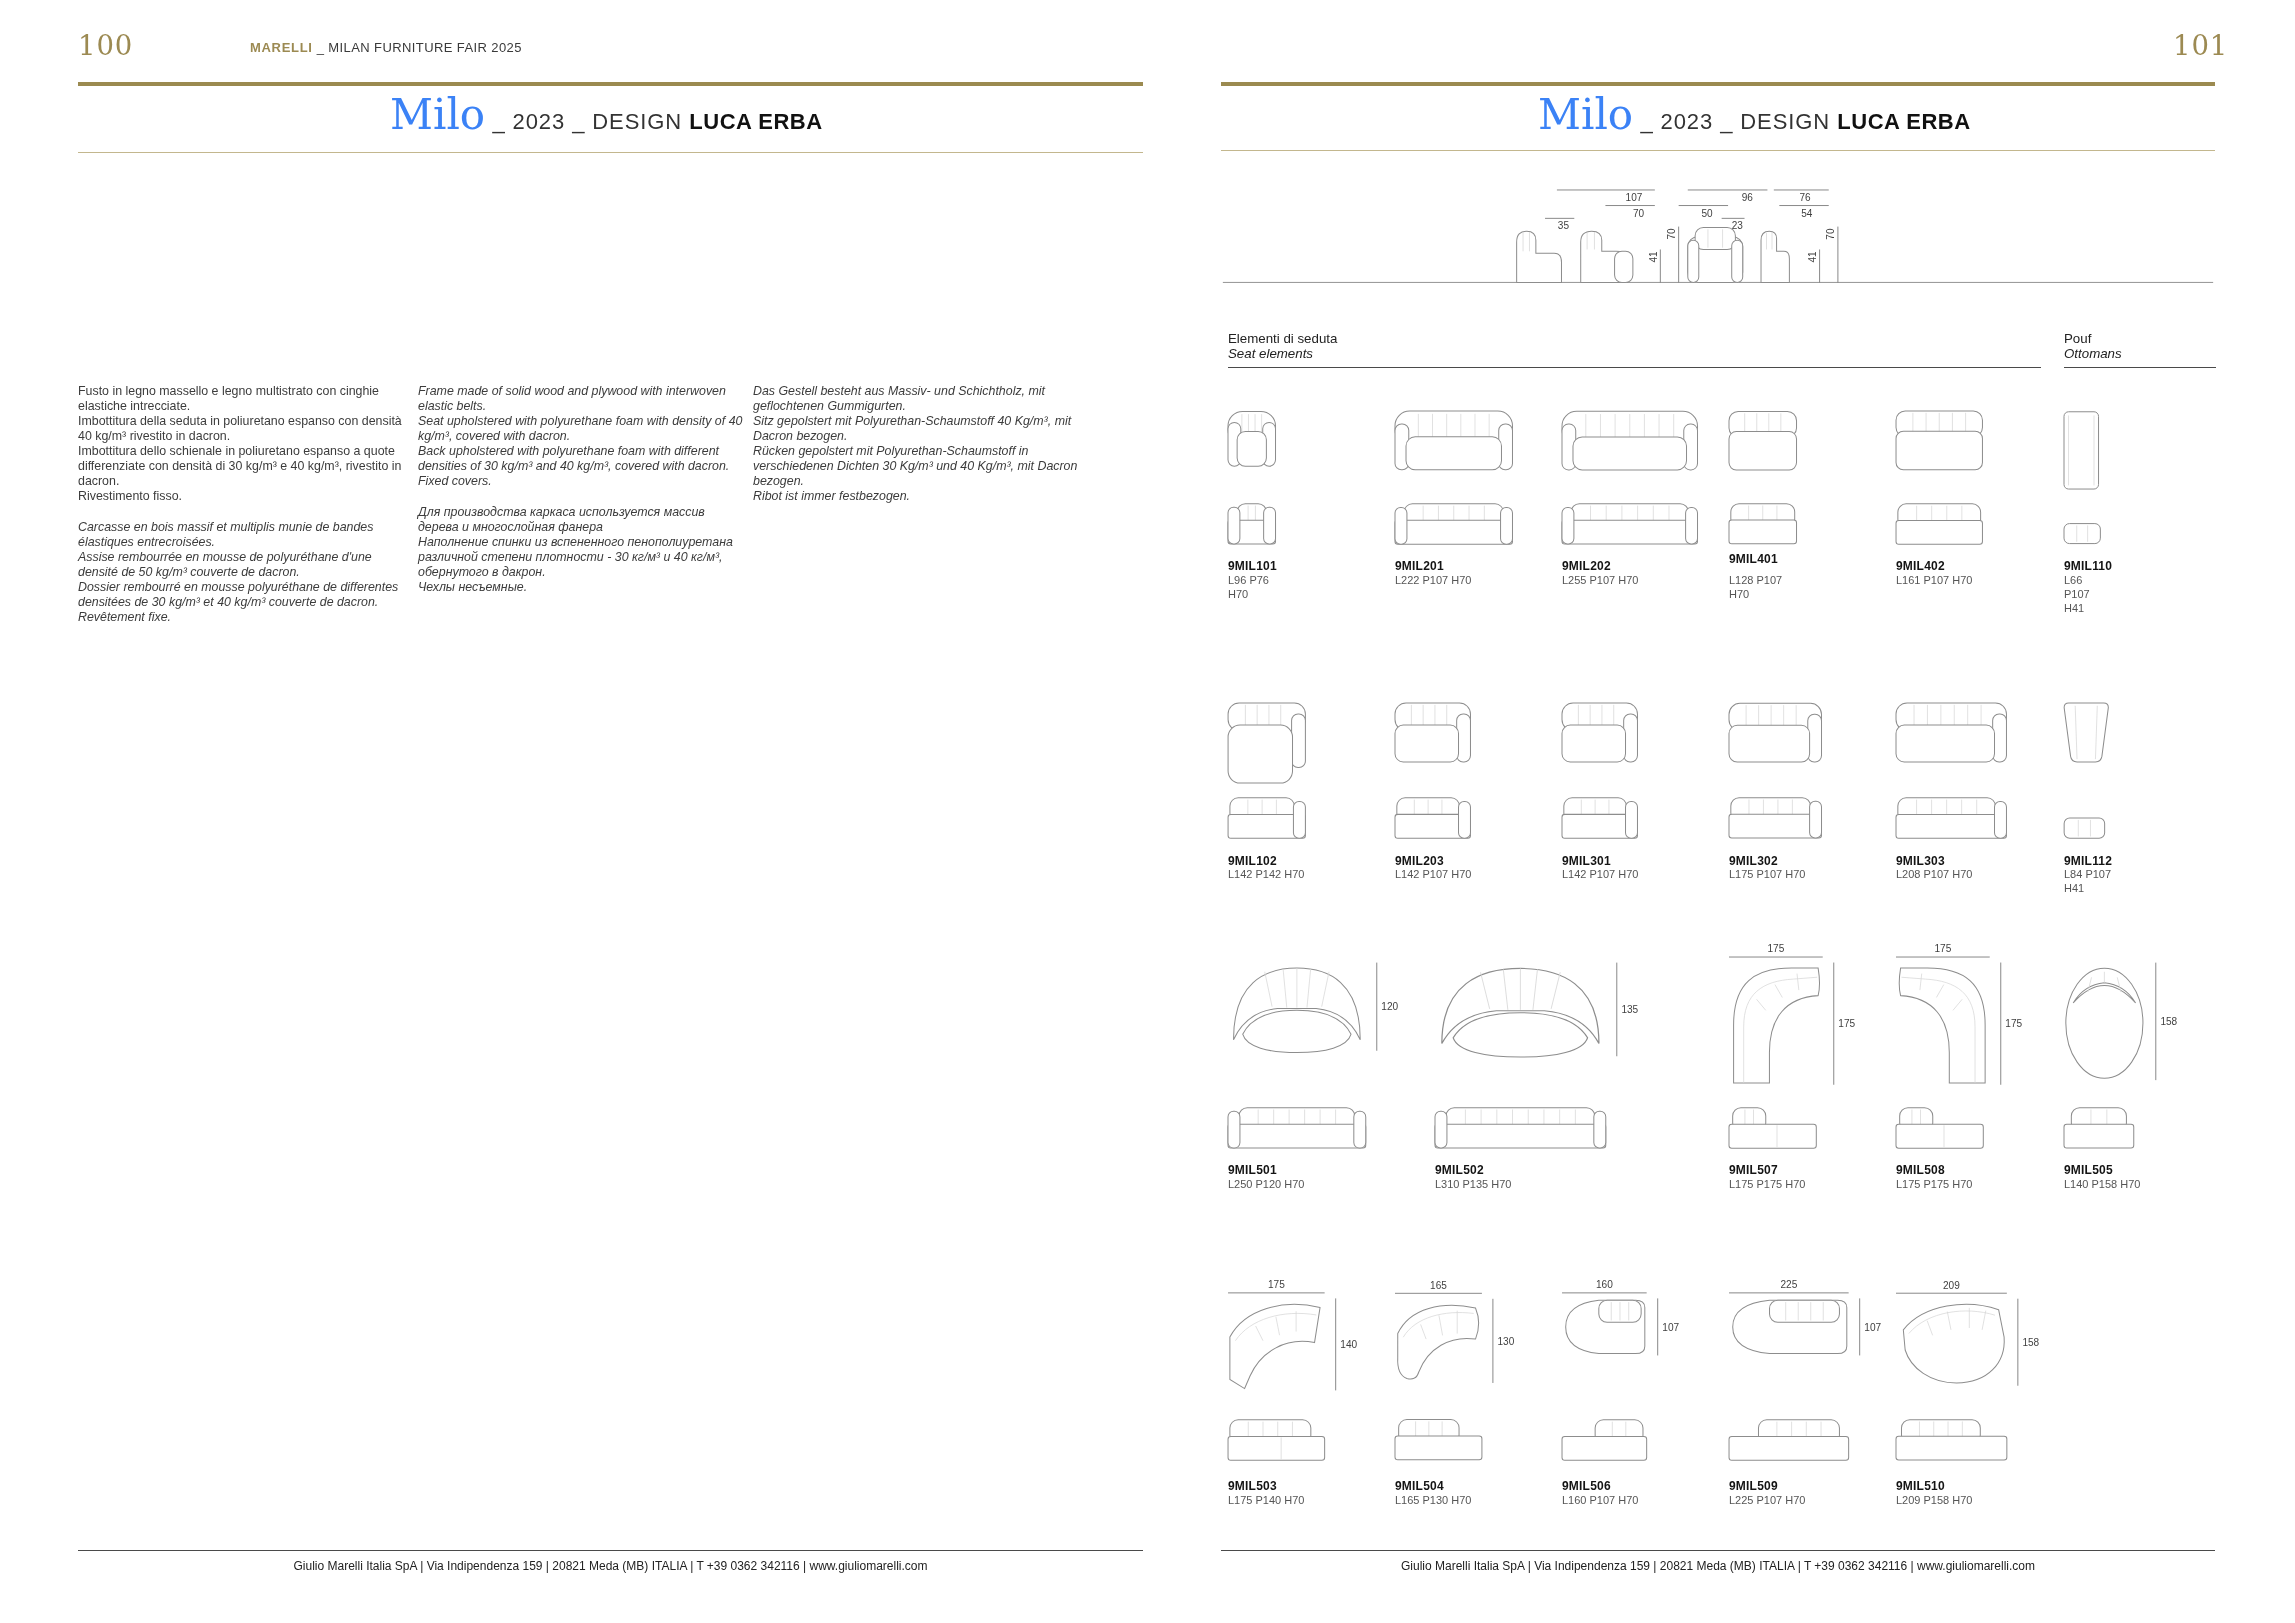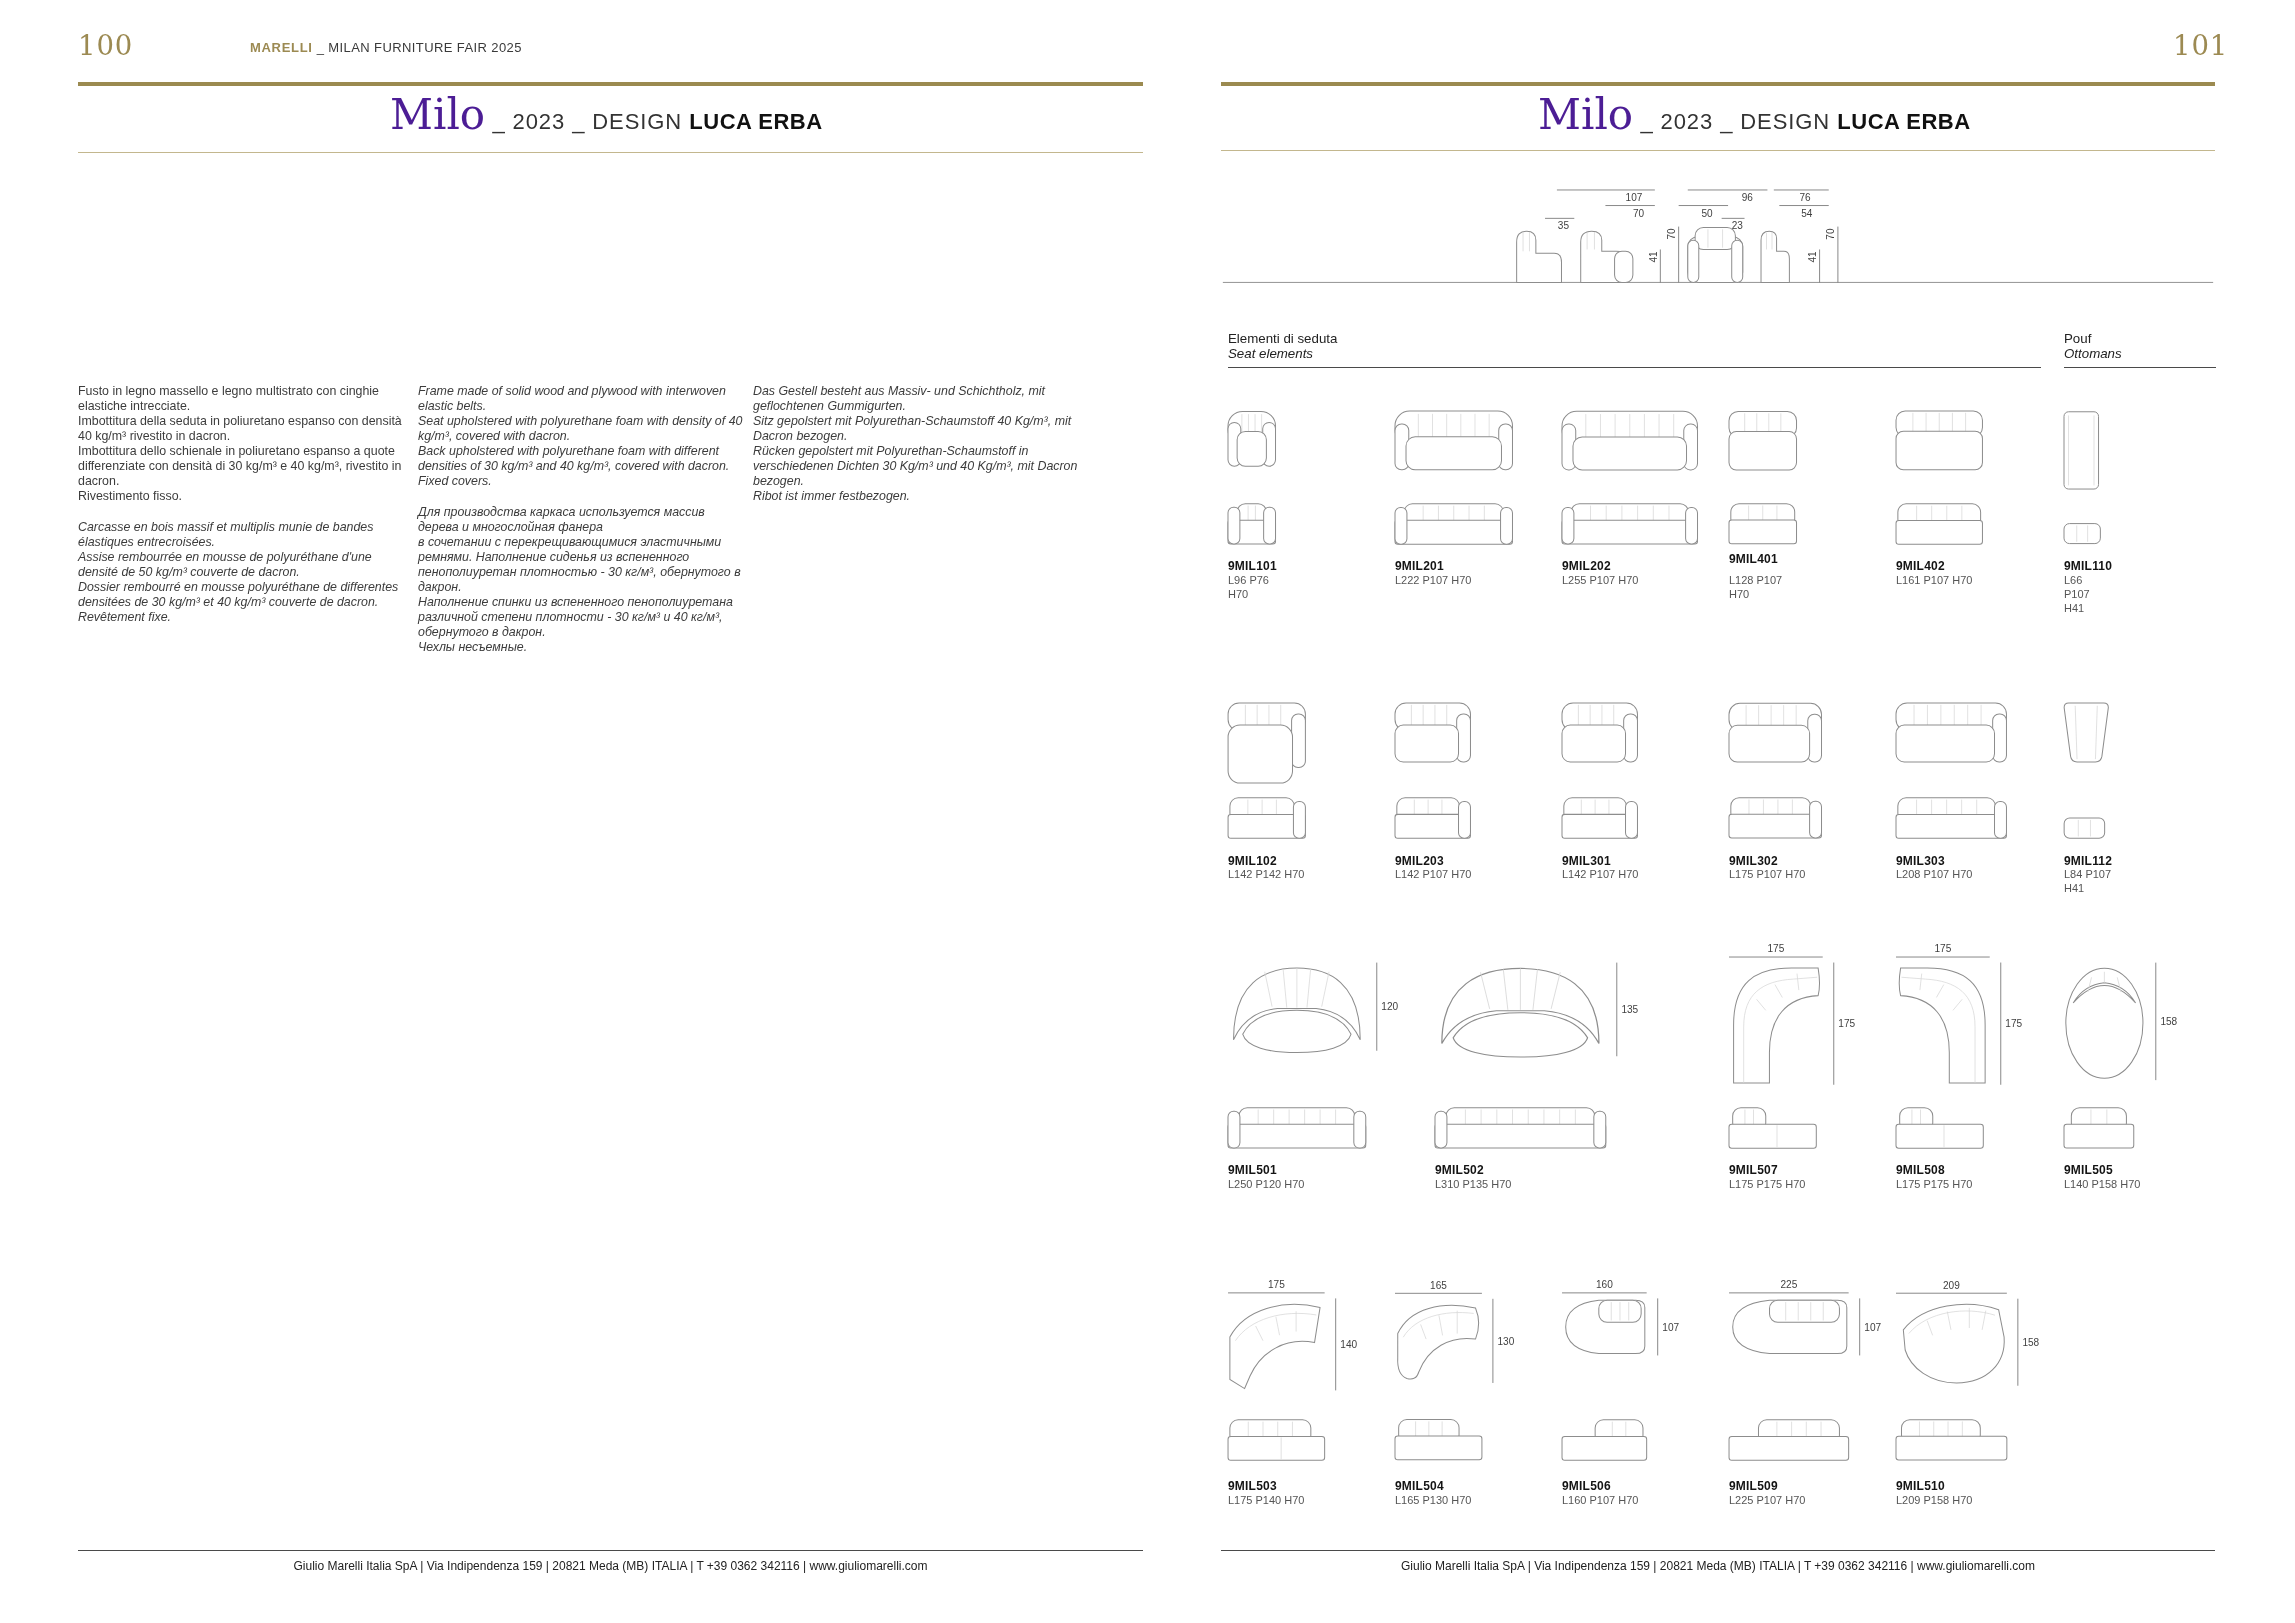--- a/index.html
+++ b/index.html
@@ -5,21 +5,21 @@
   html,body{margin:0;padding:0;background:#ffffff;width:2296px;height:1624px;
     font-family:"Liberation Sans",sans-serif;color:#3c3c3c;position:relative;overflow:hidden;}
   .abs{position:absolute;}
   .page-num{font-family:"DejaVu Serif",serif;color:#9c8a52;font-size:27.5px;letter-spacing:0.9px;}
   .gold-rule{background:#9b8a50;height:3.7px;}
   .thin-rule{background:#c3b78e;height:0.9px;}
   .dark-rule{background:#4a4a4a;height:0.9px;}
   .brand-line{font-size:13px;letter-spacing:0.4px;color:#3a3a3a;white-space:nowrap;}
   .brand-line .brand{color:#9c8a52;font-weight:bold;letter-spacing:0.7px;}
   .title{white-space:nowrap;}
-  .title .milo{font-family:"DejaVu Serif",serif;font-size:42px;color:#4c1d95;}
+  .title .milo{font-family:"DejaVu Serif",serif;font-size:42px;color:#3b82f6;}
   .title .mid{font-size:22px;color:#333;letter-spacing:0.9px;margin-left:7.3px;}
   .title .designer{font-size:22px;color:#111;font-weight:bold;letter-spacing:0.5px;margin-left:7.3px;}
   .txtcol{width:327px;font-size:12.4px;line-height:15px;}
   .txtcol p{margin:0;}
   .txtcol .gap{height:15.6px;}
   .it{font-style:italic;}
   .sec-label{font-size:13.3px;color:#222;line-height:15.6px;}
   .sec-sub{font-size:13.3px;color:#222;font-style:italic;line-height:15.6px;}
   .footer-text{font-size:12px;color:#222;text-align:center;white-space:nowrap;}
   .cell{position:absolute;}
@@ -53,21 +53,20 @@
       <p class="it">Dossier rembourré en mousse polyuréthane de differentes densitées de 30 kg/m³ et 40 kg/m³ couverte de dacron.</p>
       <p class="it">Revêtement fixe.</p>
     </div>
   <div class="abs txtcol" id="col2" style="left:418px;top:384px;">
       <p class="it">Frame made of solid wood and plywood with interwoven elastic belts.</p>
       <p class="it">Seat upholstered with polyurethane foam with density of 40 kg/m³, covered with dacron.</p>
       <p class="it">Back upholstered with polyurethane foam with different densities of 30 kg/m³ and 40 kg/m³, covered with dacron.</p>
       <p class="it">Fixed covers.</p>
       <div class="gap"></div>
       <p class="it">Для производства каркаса используется массив дерева и многослойная фанера</p>
-      <p class="it">в сочетании с перекрещивающимися эластичными ремнями. Наполнение сиденья из вспененного пенополиуретан плотностью - 30 кг/м³, обернутого в дакрон.</p>
       <p class="it">Наполнение спинки из вспененного пенополиуретана различной степени плотности - 30 кг/м³ и 40 кг/м³, обернутого в дакрон.</p>
       <p class="it">Чехлы несъемные.</p>
     </div>
   <div class="abs txtcol" id="col3" style="left:753px;top:384px;">
       <p class="it">Das Gestell besteht aus Massiv- und Schichtholz, mit geflochtenen Gummigurten.</p>
       <p class="it">Sitz gepolstert mit Polyurethan-Schaumstoff 40 Kg/m³, mit Dacron bezogen.</p>
       <p class="it">Rücken gepolstert mit Polyurethan-Schaumstoff in verschiedenen Dichten 30 Kg/m³ und 40 Kg/m³, mit Dacron bezogen.</p>
       <p class="it">Ribot ist immer festbezogen.</p>
     </div>
 

